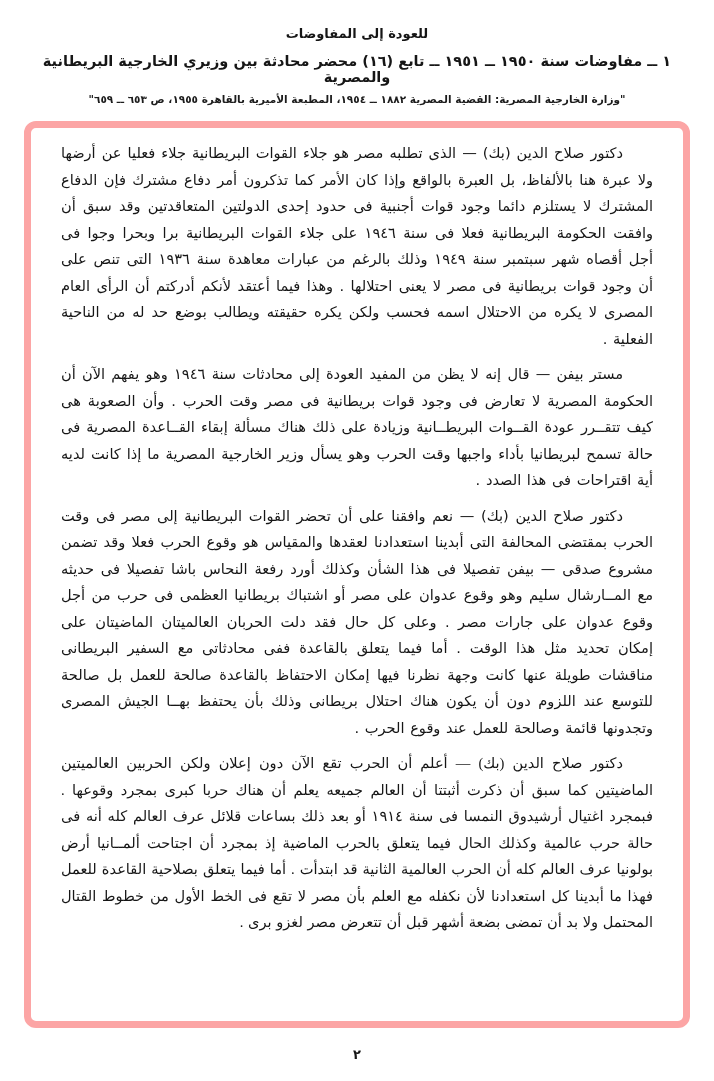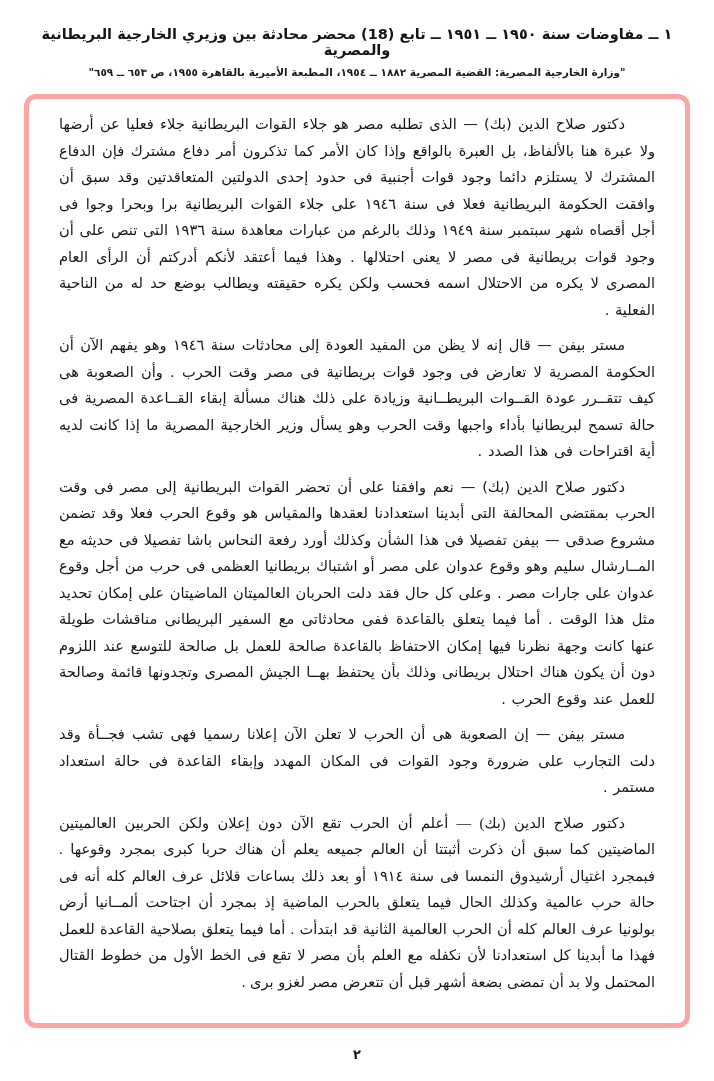--- a/index.html
+++ b/index.html
@@ -32,21 +32,21 @@
   }
   .header .source {
     font-size: 10.5px;
     font-weight: bold;
     margin: 0;
     color: #1c1c1c;
   }
   .frame {
     flex: 1 0 auto;
     margin: 16px 24px 0 24px;
-    border: 5px solid #fca5a5;
+    border: 7px solid #fca5a5;
     border-radius: 12px;
     padding: 12px 30px 8px 30px;
     box-sizing: border-box;
     background: #ffffff;
   }
   .frame p {
     font-size: 14.6px;
     line-height: 26.5px;
     text-align: justify;
     text-indent: 30px;
@@ -61,27 +61,27 @@
   }
   .footer .page-num {
     font-size: 13px;
     font-weight: bold;
   }
 </style>
 </head>
 <body>
 
 <div class="header">
-  <p class="subtitle">١ ــ مفاوضات سنة ١٩٥٠ ــ ١٩٥١ ــ تابع (18) محضر محادثة بين وزيري الخارجية البريطانية والمصرية</p>
+  <p class="title">للعودة إلى المفاوضات</p>
+  <p class="subtitle">١ ــ مفاوضات سنة ١٩٥٠ ــ ١٩٥١ ــ تابع (١٦) محضر محادثة بين وزيري الخارجية البريطانية والمصرية</p>
   <p class="source">"وزارة الخارجية المصرية: القضية المصرية ١٨٨٢ ــ ١٩٥٤، المطبعة الأميرية بالقاهرة ١٩٥٥، ص ٦٥٣ ــ ٦٥٩"</p>
 </div>
 
 <div class="frame">
   <p>دكتور صلاح الدين (بك) — الذى تطلبه مصر هو جلاء القوات البريطانية جلاء فعليا عن أرضها ولا عبرة هنا بالألفاظ، بل العبرة بالواقع وإذا كان الأمر كما تذكرون أمر دفاع مشترك فإن الدفاع المشترك لا يستلزم دائما وجود قوات أجنبية فى حدود إحدى الدولتين المتعاقدتين وقد سبق أن وافقت الحكومة البريطانية فعلا فى سنة ١٩٤٦ على جلاء القوات البريطانية برا وبحرا وجوا فى أجل أقصاه شهر سبتمبر سنة ١٩٤٩ وذلك بالرغم من عبارات معاهدة سنة ١٩٣٦ التى تنص على أن وجود قوات بريطانية فى مصر لا يعنى احتلالها . وهذا فيما أعتقد لأنكم أدركتم أن الرأى العام المصرى لا يكره من الاحتلال اسمه فحسب ولكن يكره حقيقته ويطالب بوضع حد له من الناحية الفعلية .</p>
   <p>مستر بيفن — قال إنه لا يظن من المفيد العودة إلى محادثات سنة ١٩٤٦ وهو يفهم الآن أن الحكومة المصرية لا تعارض فى وجود قوات بريطانية فى مصر وقت الحرب . وأن الصعوبة هى كيف تتقــرر عودة القــوات البريطــانية وزيادة على ذلك هناك مسألة إبقاء القــاعدة المصرية فى حالة تسمح لبريطانيا بأداء واجبها وقت الحرب وهو يسأل وزير الخارجية المصرية ما إذا كانت لديه أية اقتراحات فى هذا الصدد .</p>
   <p>دكتور صلاح الدين (بك) — نعم وافقنا على أن تحضر القوات البريطانية إلى مصر فى وقت الحرب بمقتضى المحالفة التى أبدينا استعدادنا لعقدها والمقياس هو وقوع الحرب فعلا وقد تضمن مشروع صدقى — بيفن تفصيلا فى هذا الشأن وكذلك أورد رفعة النحاس باشا تفصيلا فى حديثه مع المــارشال سليم وهو وقوع عدوان على مصر أو اشتباك بريطانيا العظمى فى حرب من أجل وقوع عدوان على جارات مصر . وعلى كل حال فقد دلت الحربان العالميتان الماضيتان على إمكان تحديد مثل هذا الوقت . أما فيما يتعلق بالقاعدة ففى محادثاتى مع السفير البريطانى مناقشات طويلة عنها كانت وجهة نظرنا فيها إمكان الاحتفاظ بالقاعدة صالحة للعمل بل صالحة للتوسع عند اللزوم دون أن يكون هناك احتلال بريطانى وذلك بأن يحتفظ بهــا الجيش المصرى وتجدونها قائمة وصالحة للعمل عند وقوع الحرب .</p>
-  <p>مستر بيفن — إن الصعوبة هى أن الحرب لا تعلن الآن إعلانا رسميا فهى تشب فجــأة وقد دلت التجارب على ضرورة وجود القوات فى المكان المهدد وإبقاء القاعدة فى حالة استعداد مستمر .</p>
   <p>دكتور صلاح الدين (بك) — أعلم أن الحرب تقع الآن دون إعلان ولكن الحربين العالميتين الماضيتين كما سبق أن ذكرت أثبتتا أن العالم جميعه يعلم أن هناك حربا كبرى بمجرد وقوعها . فبمجرد اغتيال أرشيدوق النمسا فى سنة ١٩١٤ أو بعد ذلك بساعات قلائل عرف العالم كله أنه فى حالة حرب عالمية وكذلك الحال فيما يتعلق بالحرب الماضية إذ بمجرد أن اجتاحت ألمــانيا أرض بولونيا عرف العالم كله أن الحرب العالمية الثانية قد ابتدأت . أما فيما يتعلق بصلاحية القاعدة للعمل فهذا ما أبدينا كل استعدادنا لأن نكفله مع العلم بأن مصر لا تقع فى الخط الأول من خطوط القتال المحتمل ولا بد أن تمضى بضعة أشهر قبل أن تتعرض مصر لغزو برى .</p>
 </div>
 
 <div class="footer">
   <span class="page-num">٢</span>
 </div>
 
 </body></html>

